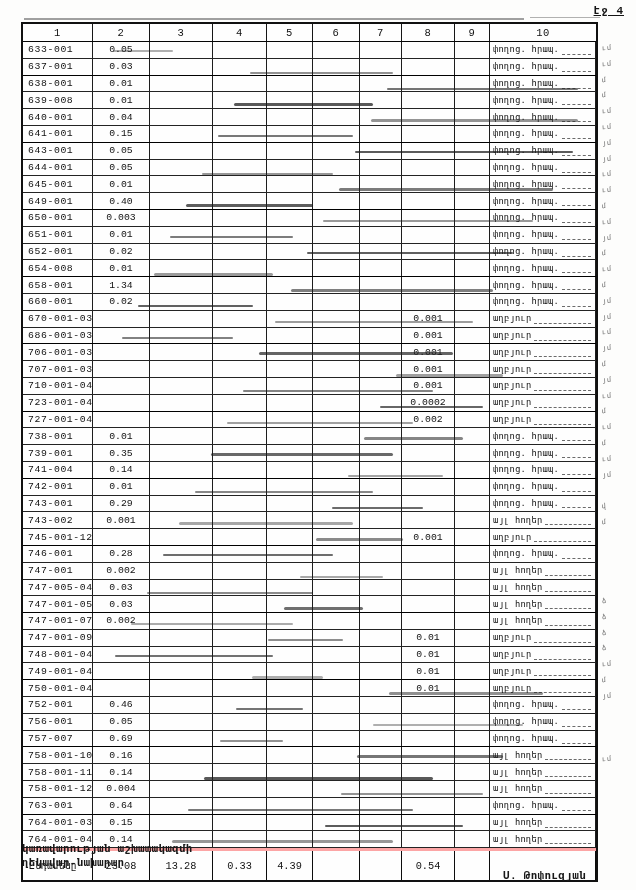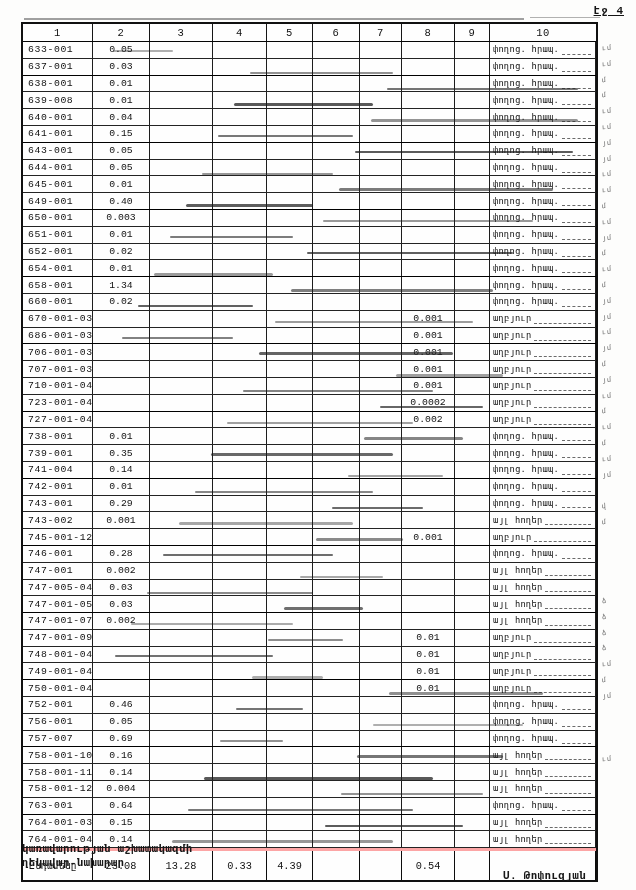--- a/index.html
+++ b/index.html
@@ -291,21 +291,21 @@
           <div class="cell c7"></div>
           <div class="cell c8"></div>
           <div class="cell c9"></div>
           <div class="cell c10">
             <span>փողոց. հրապ.</span>
             <i class="leader"></i>
           </div>
           <div class="streak" style="left: 284px; width: 206px; top: 8px; opacity: 0.71;"></div>
         </div>
         <div class="grid-row row heavy">
-          <div class="cell c1">654-001</div>
+          <div class="cell c1">654-008</div>
           <div class="cell c2">0.01</div>
           <div class="cell c3"></div>
           <div class="cell c4"></div>
           <div class="cell c5"></div>
           <div class="cell c6"></div>
           <div class="cell c7"></div>
           <div class="cell c8"></div>
           <div class="cell c9"></div>
           <div class="cell c10">
             <span>փողոց. հրապ.</span>

